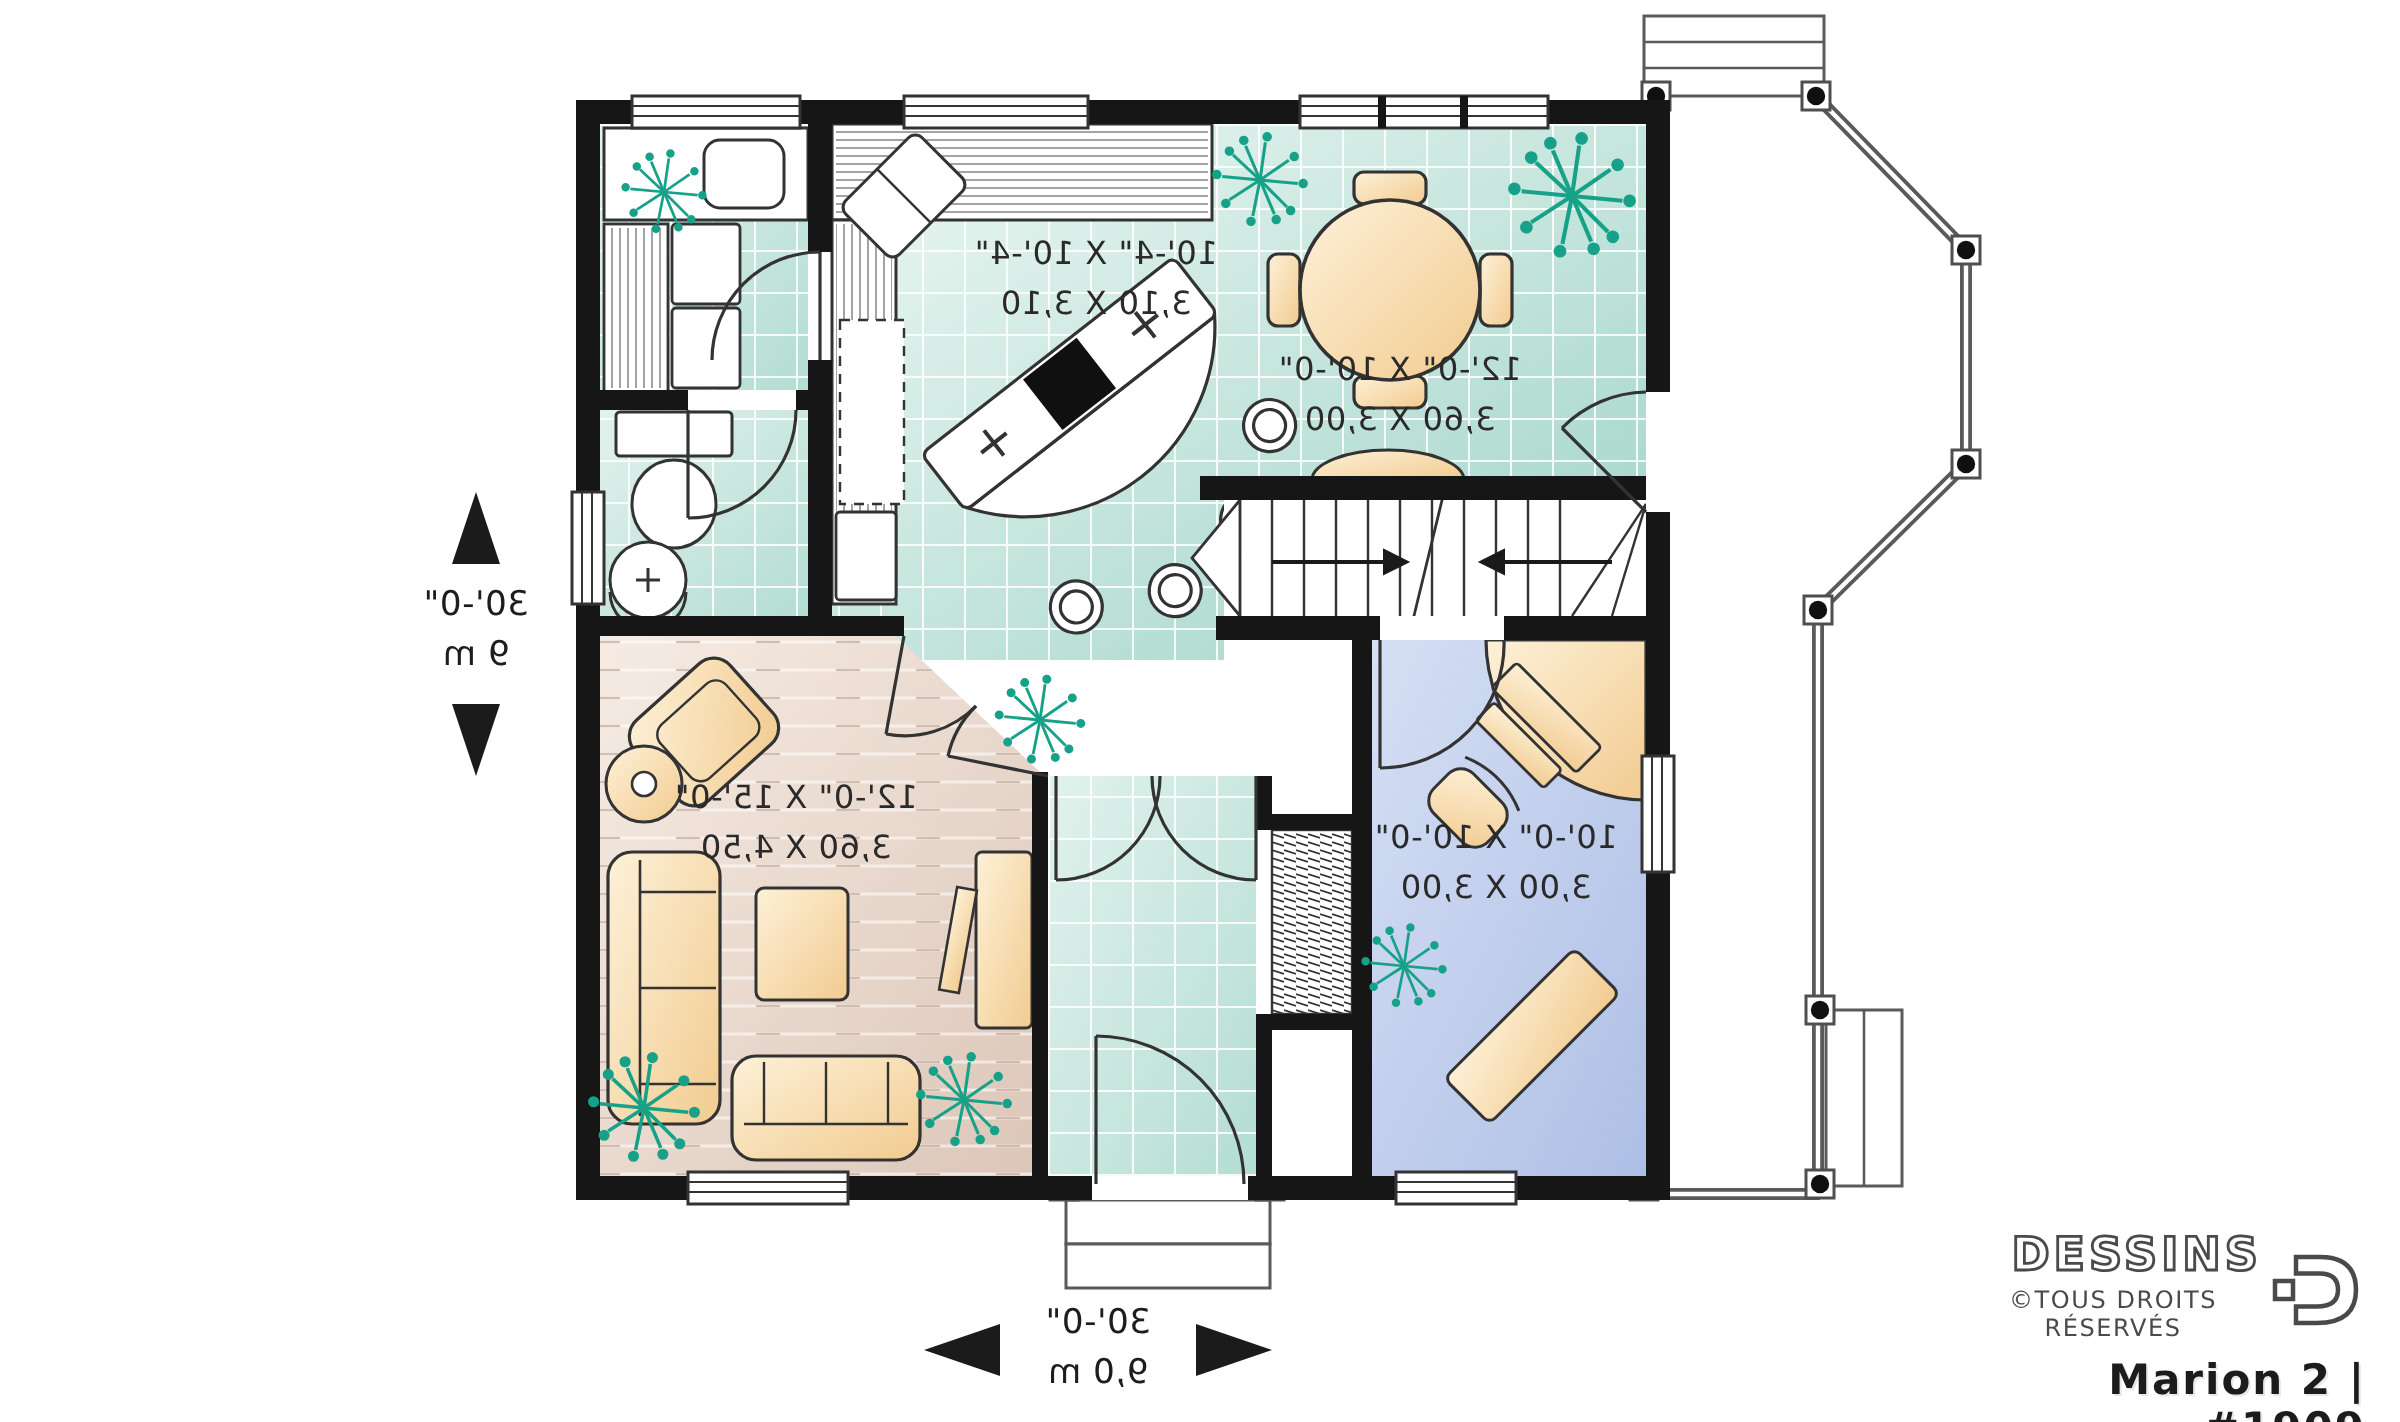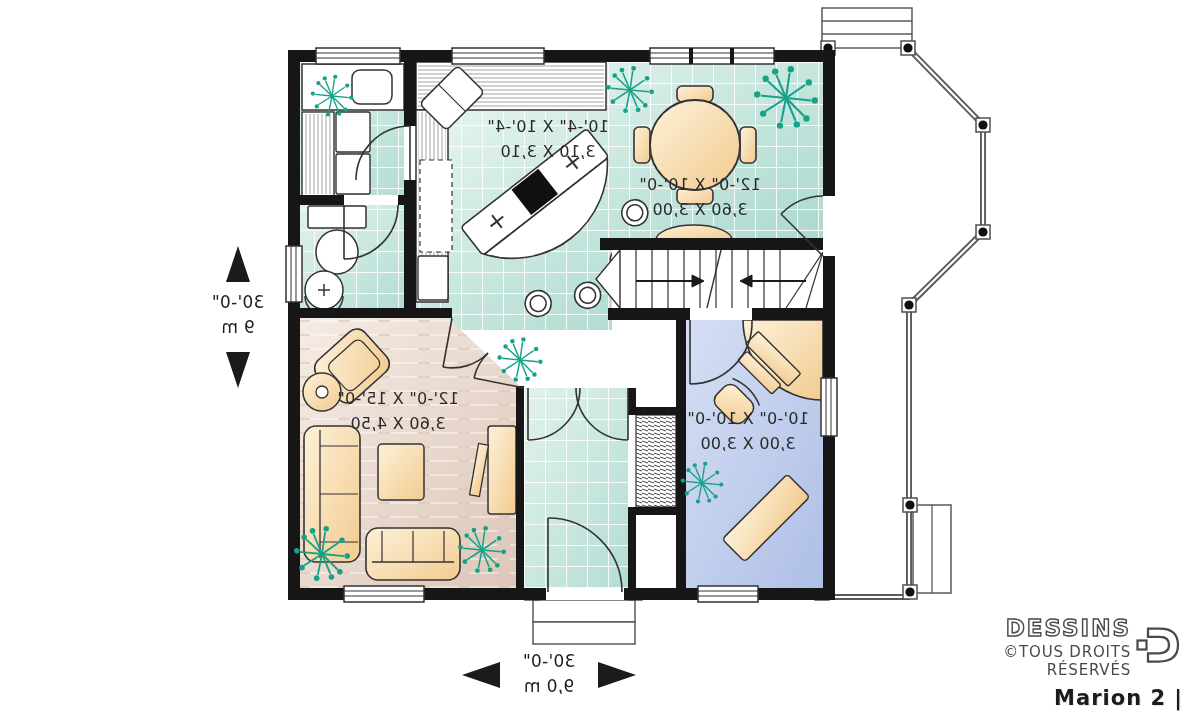--- a/index.html
+++ b/index.html
@@ -13,21 +13,21 @@
          line-height:1.45;letter-spacing:.3px;white-space:nowrap;
          transform:translate(-50%,-50%) scaleX(-1);}
   .tri{position:absolute;width:0;height:0;}
   .tri-up{border-left:12px solid transparent;border-right:12px solid transparent;border-bottom:36px solid #1b1b1b;}
   .tri-down{border-left:12px solid transparent;border-right:12px solid transparent;border-top:36px solid #1b1b1b;}
   .tri-left{border-top:13px solid transparent;border-bottom:13px solid transparent;border-right:38px solid #1b1b1b;}
   .tri-right{border-top:13px solid transparent;border-bottom:13px solid transparent;border-left:38px solid #1b1b1b;}
   .brand{position:absolute;left:982px;top:617px;width:205px;}
   .brand-name{text-align:right;padding-right:56px;font-size:23px;font-weight:bold;letter-spacing:2px;
          color:#ffffff;-webkit-text-stroke:1.4px #4a4a4a;text-shadow:0 0 1px #4a4a4a;line-height:1.0;}
-  .brand-rights{text-align:right;padding-right:56px;font-size:15px;letter-spacing:.8px;color:#4a4a4a;margin-top:3px;}
+  .brand-rights{text-align:center;padding-right:56px;font-size:12px;letter-spacing:.8px;color:#4a4a4a;margin-top:3px;}
   .brand-glyph{position:absolute;right:6px;top:2px;}
   .brand-title{margin-top:7px;text-align:right;padding-right:4px;font-size:21px;font-weight:bold;
          letter-spacing:1px;color:#1c1c1c;text-shadow:1px 1px 0 #e8e8e8;}
 </style>
 </head>
 <body>
 
 <div class="stage">
 
 <svg class="plan-svg" width="1200" height="711" viewBox="0 0 1200 711">

